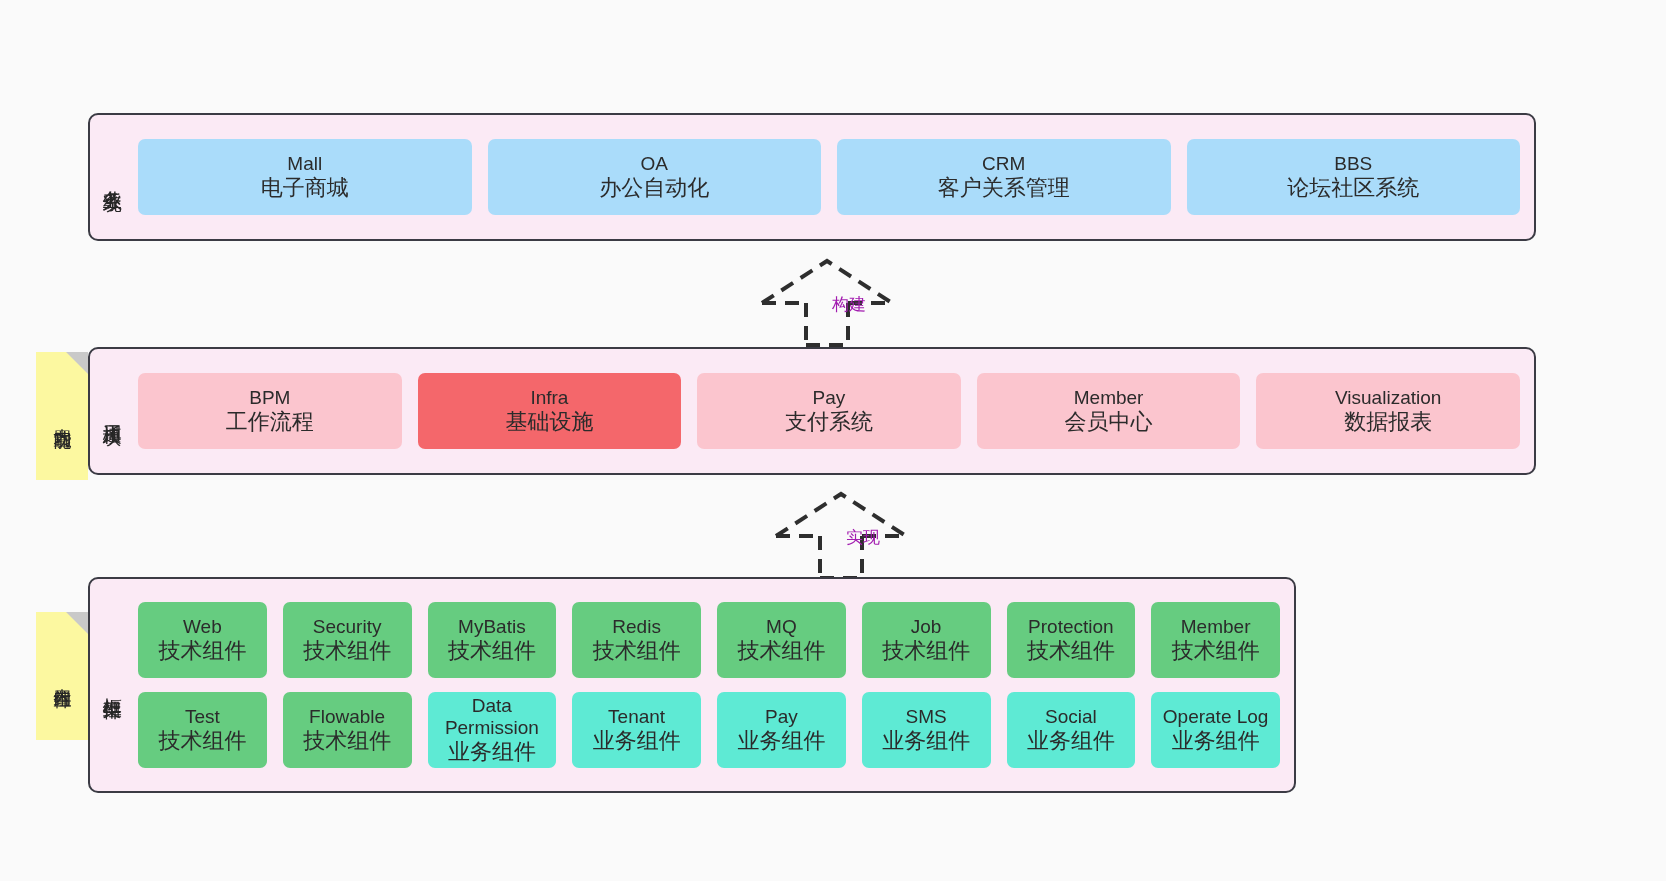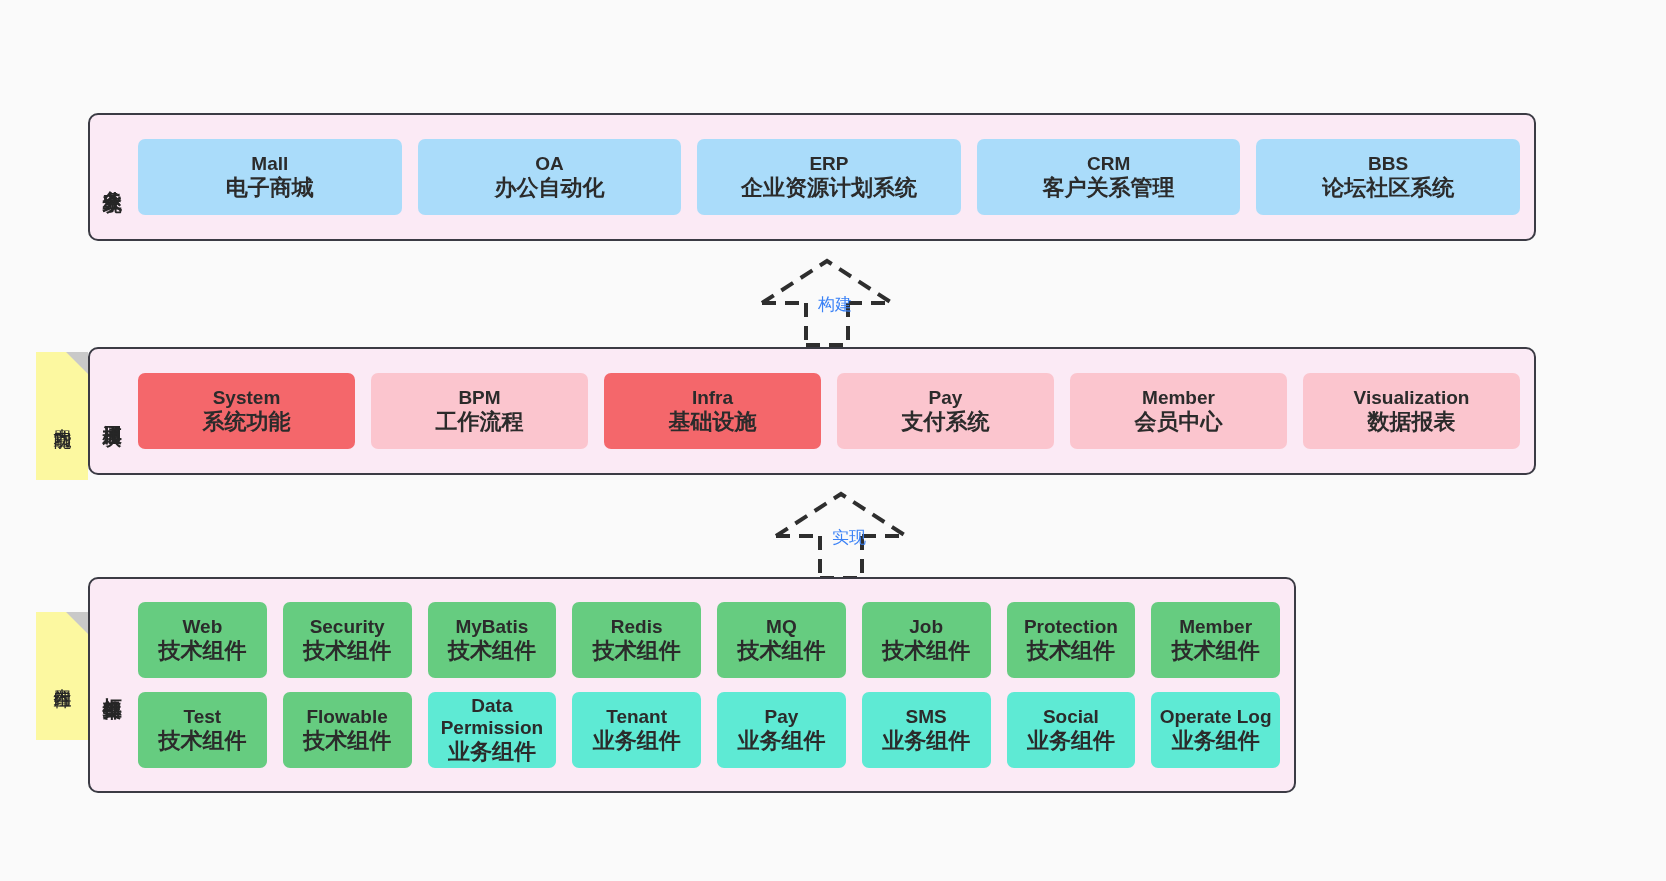--- a/index.html
+++ b/index.html
@@ -19,21 +19,20 @@
 
   
   .layer {
     position: absolute;
     background: #fbeaf5;
     border: 2px solid #3b3b44;
     border-radius: 10px;
     display: flex;
     flex-direction: row;
     align-items: stretch;
-    font-weight: bold;
   }
   .layer-title {
     flex: 0 0 auto;
     width: 44px;
     display: flex;
     align-items: center;
     justify-content: center;
     font-size: 19px;
     color: #262626;
     letter-spacing: 1px;
@@ -106,48 +105,44 @@
 
   
   .connector {
     position: absolute;
     width: 150px;
     height: 92px;
   }
   .connector svg { display: block; width: 100%; height: 100%; }
   .connector .conn-label {
     position: absolute;
-    left: 66px;
+    left: 80px;
     top: 38px;
     font-size: 17px;
-    color: #3b82f6;
+    color: #a21caf;
     background: transparent;
     white-space: nowrap;
   }
 </style>
 </head>
 <body>
 
 <div id="canvas">
 
   <div class="layer" id="layer-business" style="left:88px; top:113px; width:1448px; height:128px;">
     <div class="layer-title">业务系统</div>
     <div class="layer-body">
       <div class="row">
         <div class="card c-blue tall">
           <span class="t1">Mall</span>
           <span class="t2">电子商城</span>
         </div>
         <div class="card c-blue tall">
           <span class="t1">OA</span>
           <span class="t2">办公自动化</span>
-        </div>
-        <div class="card c-blue tall">
-          <span class="t1">ERP</span>
-          <span class="t2">企业资源计划系统</span>
         </div>
         <div class="card c-blue tall">
           <span class="t1">CRM</span>
           <span class="t2">客户关系管理</span>
         </div>
         <div class="card c-blue tall">
           <span class="t1">BBS</span>
           <span class="t2">论坛社区系统</span>
         </div>
       </div>
@@ -170,24 +165,20 @@
 
   <div class="note" style="left:36px; top:352px; height:128px;">
     <span class="fold"></span>
     <span>内置功能</span>
   </div>
 
   <div class="layer" id="layer-common" style="left:88px; top:347px; width:1448px; height:128px;">
     <div class="layer-title">通用模块</div>
     <div class="layer-body">
       <div class="row">
-        <div class="card c-red tall">
-          <span class="t1">System</span>
-          <span class="t2">系统功能</span>
-        </div>
         <div class="card c-pink tall">
           <span class="t1">BPM</span>
           <span class="t2">工作流程</span>
         </div>
         <div class="card c-red tall">
           <span class="t1">Infra</span>
           <span class="t2">基础设施</span>
         </div>
         <div class="card c-pink tall">
           <span class="t1">Pay</span>

